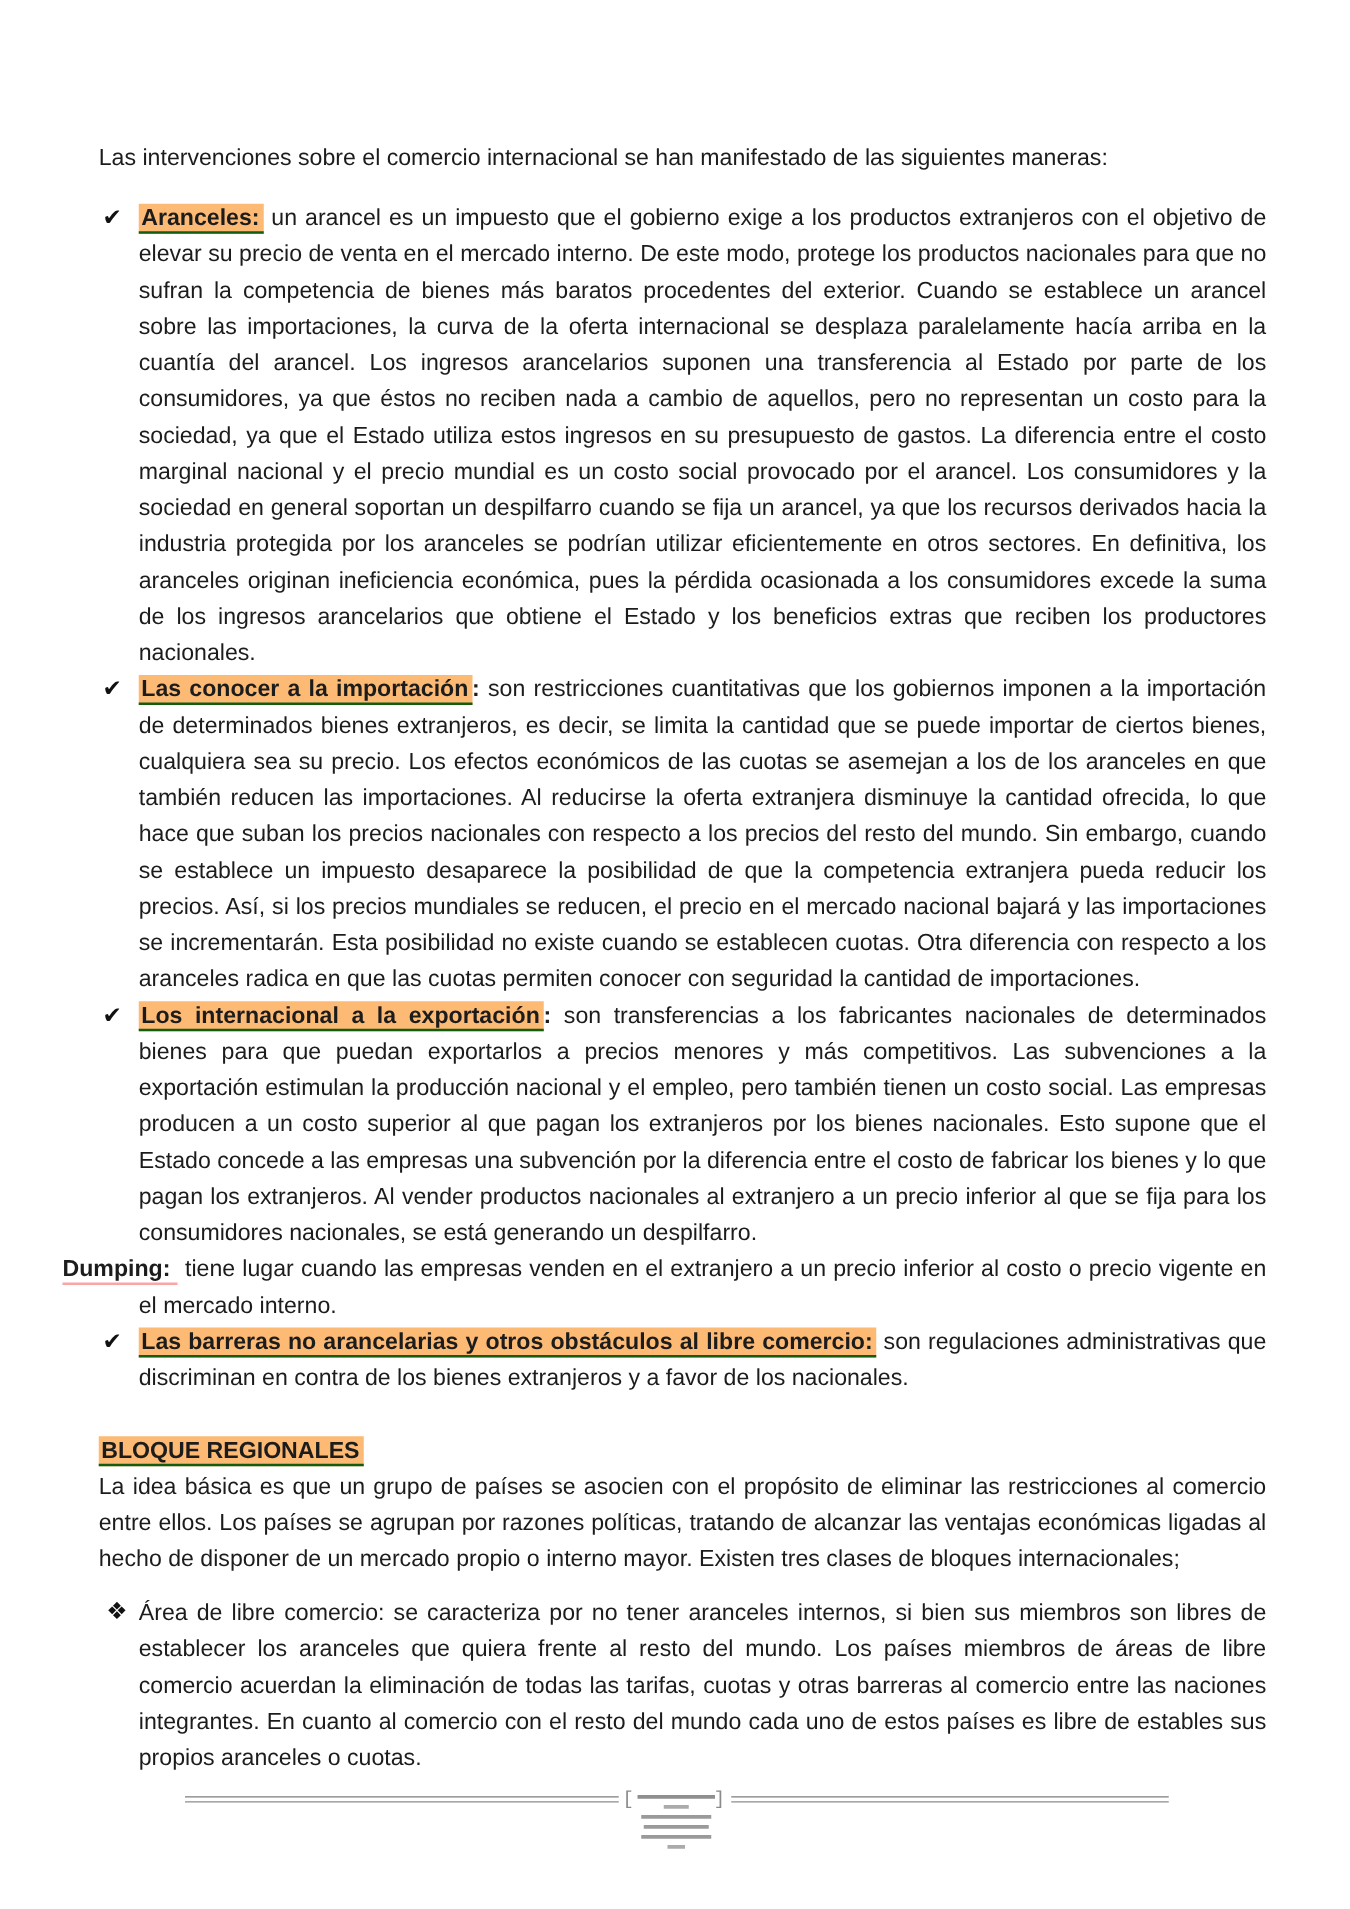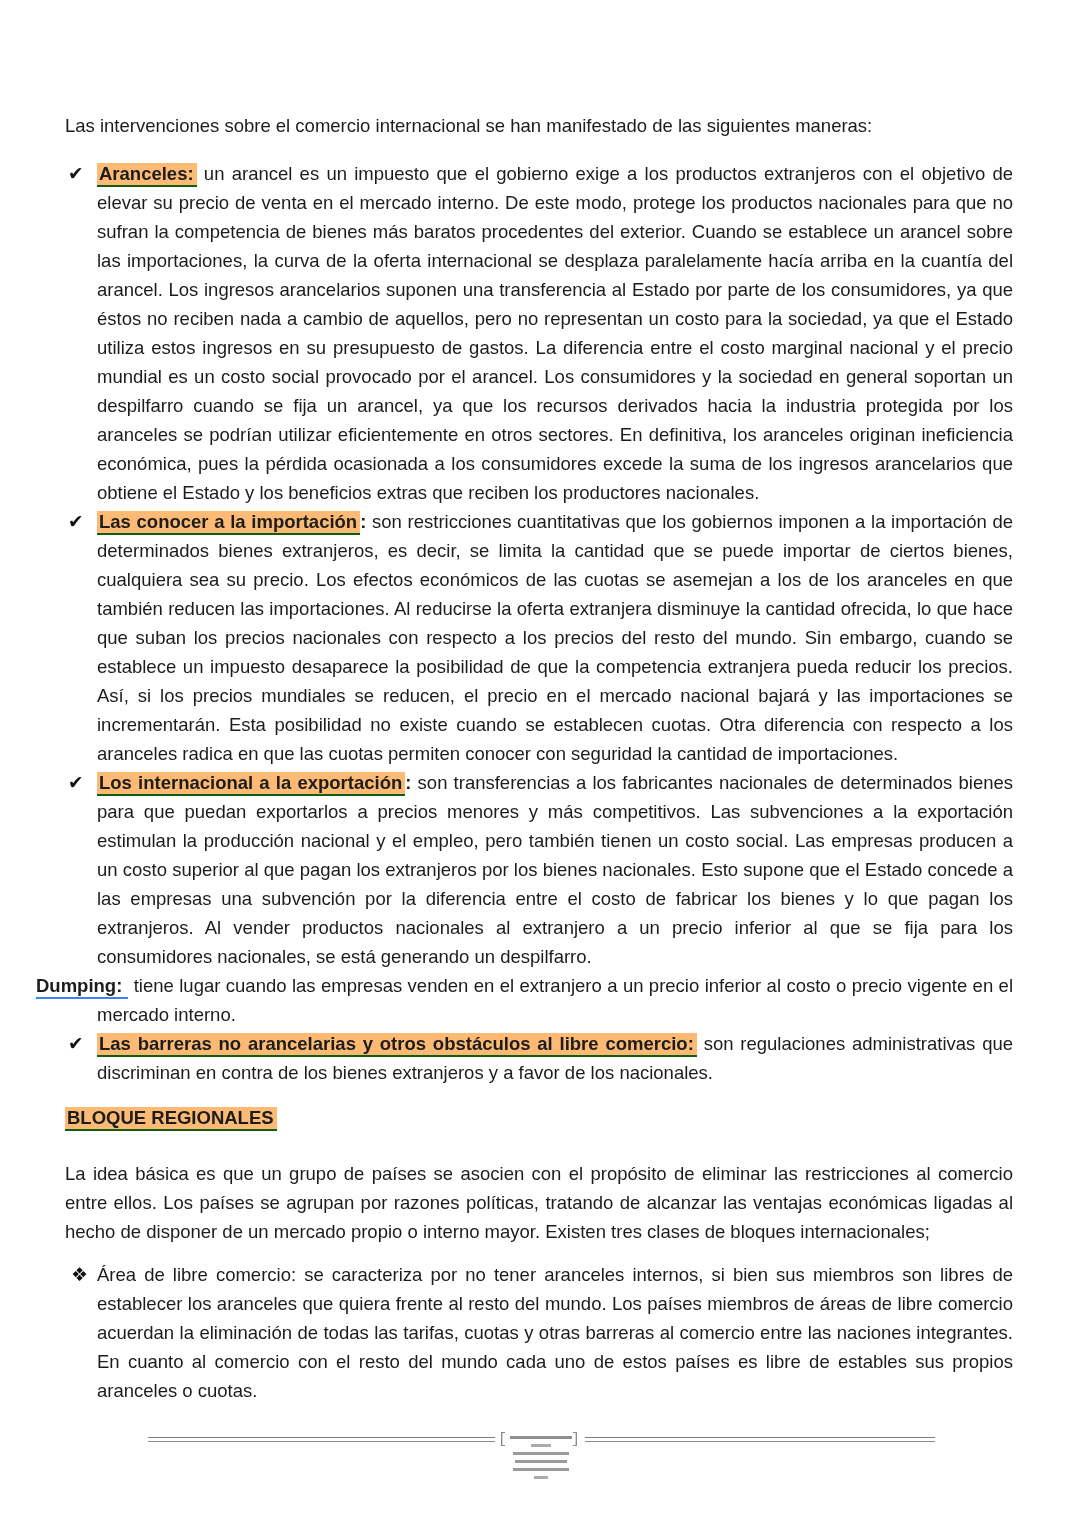--- a/index.html
+++ b/index.html
@@ -8,28 +8,28 @@
     width: 1080px;
     height: 1527px;
     background: #ffffff;
     overflow: hidden;
     font-family: "Liberation Sans", "DejaVu Sans", sans-serif;
     color: #1c1c1c;
   }
   .content {
     position: absolute;
     top: 111px;
-    left: 0;
+    left: 14px;
     right: 0;
     padding: 0 67px 0 65px;
     font-size: 18.5px;
     line-height: 29px;
   }
   p { margin: 0; }
-  .just { text-align: justify; margin-top: 27px; }
+  .just { text-align: justify; }
   .intro { text-align: left; }
 
   .check-list { margin-top: 19px; }
   .item {
     position: relative;
     padding-left: 32px;
     text-align: justify;
   }
   .marker {
     position: absolute;
@@ -50,26 +50,26 @@
   .colon { font-weight: bold; }
 
   .dumping {
     margin-left: -29px;
     padding-left: 61px;
     text-indent: -61px;
     text-align: justify;
   }
   .ul-label {
     font-weight: bold;
-    border-bottom: 2px solid #3b82f6;
+    border-bottom: 2px solid #fca5a5;
     padding-right: 6px;
     padding-bottom: 1px;
   }
 
-  .section-title-line { margin-top: 16px; }
+  .section-title-line { margin-top: 29px; }
 
   
   .footer { position: absolute; top: 1434px; left: 0; width: 1080px; height: 70px; }
   .fline {
     position: absolute;
     top: 3px;
     height: 3px;
     border-top: 1px solid #7e7e7e;
     border-bottom: 1px solid #8d8d8d;
   }

